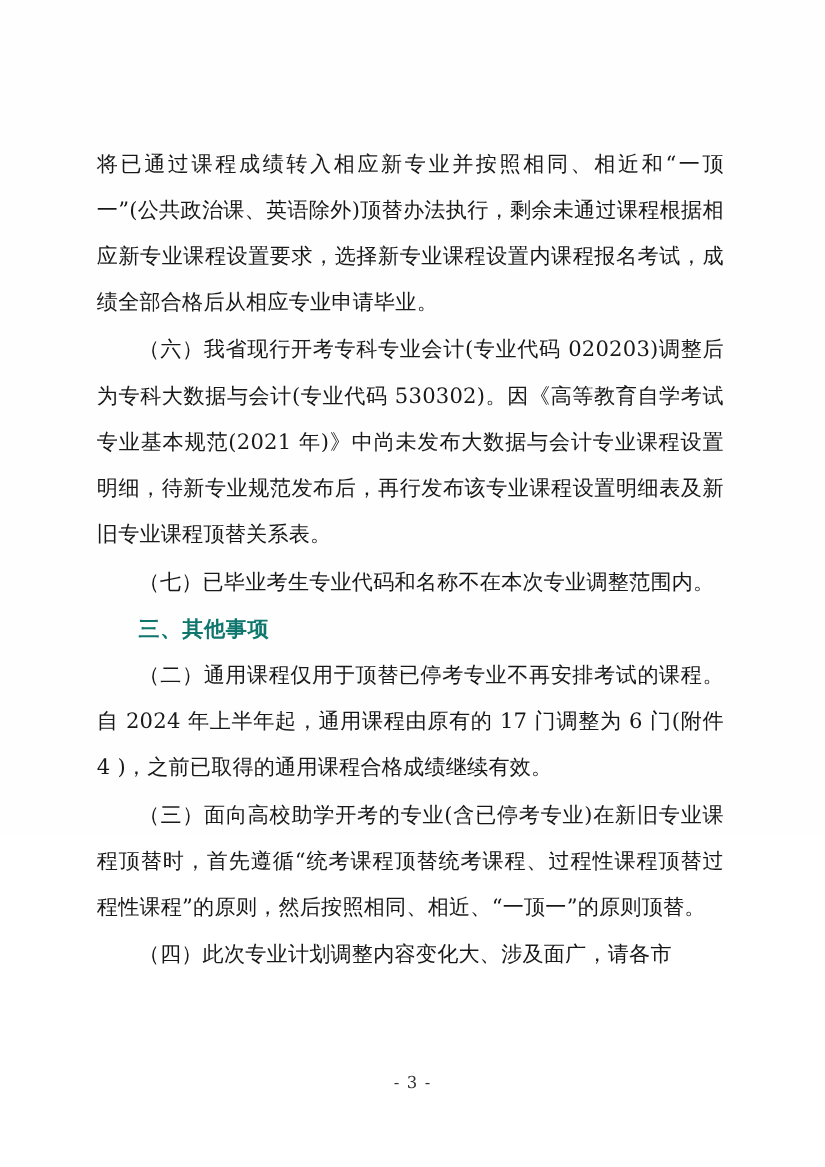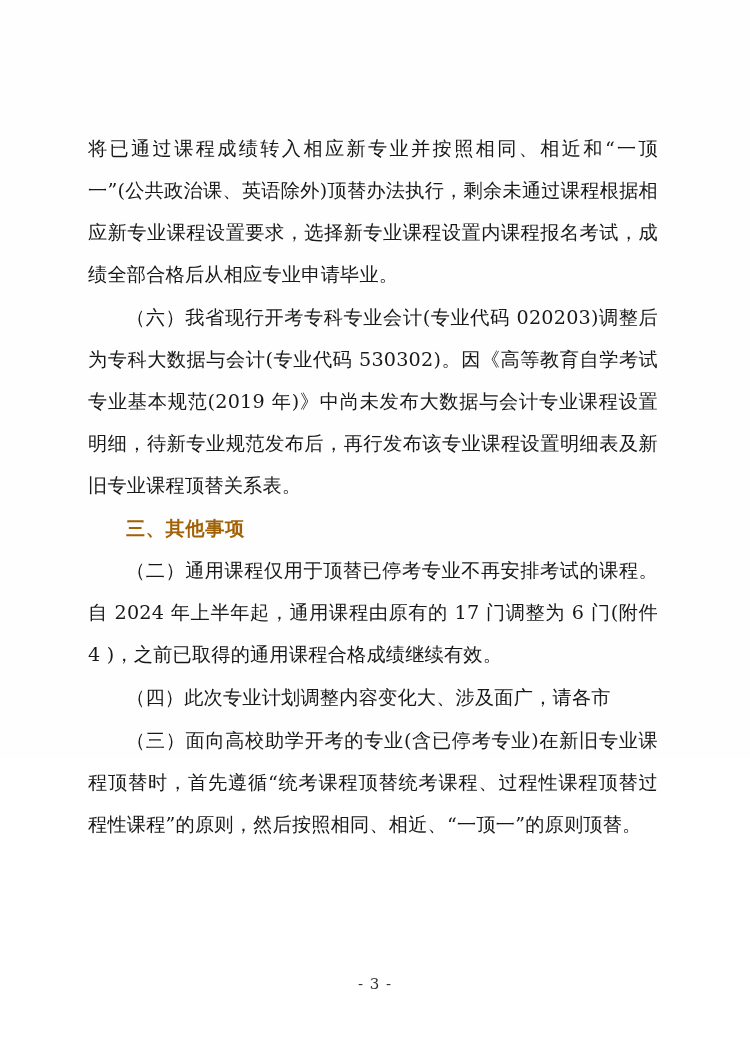--- a/index.html
+++ b/index.html
@@ -42,21 +42,21 @@
   p.indent2 {
     text-indent: 38px;
   }
   h2.section-heading {
     margin: 0;
     font-size: 19.2px;
     line-height: 42px;
     font-weight: bold;
     text-indent: 38px;
     letter-spacing: 0.6px;
-    color: #a16207;
+    color: #0f766e;
   }
   .page-number {
     position: absolute;
     left: 0;
     top: 975px;
     width: 750px;
     text-align: center;
     font-size: 15px;
     font-family: "DejaVu Serif", "Liberation Serif", serif;
     color: #333333;
@@ -64,28 +64,29 @@
   }
 </style>
 </head>
 <body>
 
 <div class="page">
   <div class="content">
 
     <p class="para">将已通过课程成绩转入相应新专业并按照相同、相近和“一顶一”(公共政治课、英语除外)顶替办法执行，剩余未通过课程根据相应新专业课程设置要求，选择新专业课程设置内课程报名考试，成绩全部合格后从相应专业申请毕业。</p>
 
-    <p class="para indent2">（六）我省现行开考专科专业会计(专业代码 020203)调整后为专科大数据与会计(专业代码 530302)。因《高等教育自学考试专业基本规范(2019 年)》中尚未发布大数据与会计专业课程设置明细，待新专业规范发布后，再行发布该专业课程设置明细表及新旧专业课程顶替关系表。</p>
+    <p class="para indent2">（六）我省现行开考专科专业会计(专业代码 020203)调整后为专科大数据与会计(专业代码 530302)。因《高等教育自学考试专业基本规范(2021 年)》中尚未发布大数据与会计专业课程设置明细，待新专业规范发布后，再行发布该专业课程设置明细表及新旧专业课程顶替关系表。</p>
 
+    <p class="para indent2">（七）已毕业考生专业代码和名称不在本次专业调整范围内。</p>
 
     <h2 class="section-heading">三、其他事项</h2>
 
 
     <p class="para indent2">（二）通用课程仅用于顶替已停考专业不再安排考试的课程。自 2024 年上半年起，通用课程由原有的 17 门调整为 6 门(附件 4 )，之前已取得的通用课程合格成绩继续有效。</p>
 
+    <p class="para indent2">（三）面向高校助学开考的专业(含已停考专业)在新旧专业课程顶替时，首先遵循“统考课程顶替统考课程、过程性课程顶替过程性课程”的原则，然后按照相同、相近、“一顶一”的原则顶替。</p>
+
     <p class="para indent2">（四）此次专业计划调整内容变化大、涉及面广，请各市</p>
-
-    <p class="para indent2">（三）面向高校助学开考的专业(含已停考专业)在新旧专业课程顶替时，首先遵循“统考课程顶替统考课程、过程性课程顶替过程性课程”的原则，然后按照相同、相近、“一顶一”的原则顶替。</p>
 
   </div>
 
   <div class="page-number">- 3 -</div>
 </div>
 
 </body></html>

